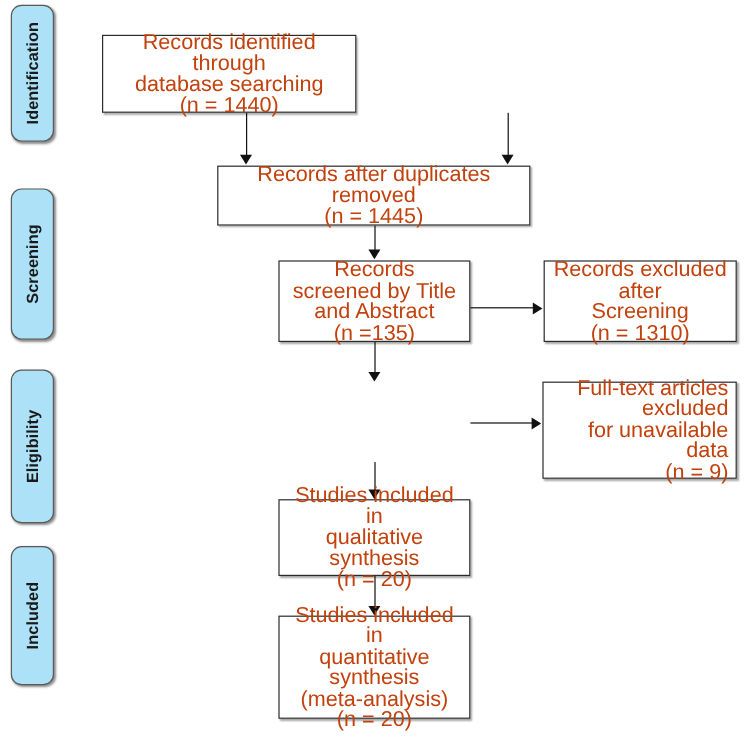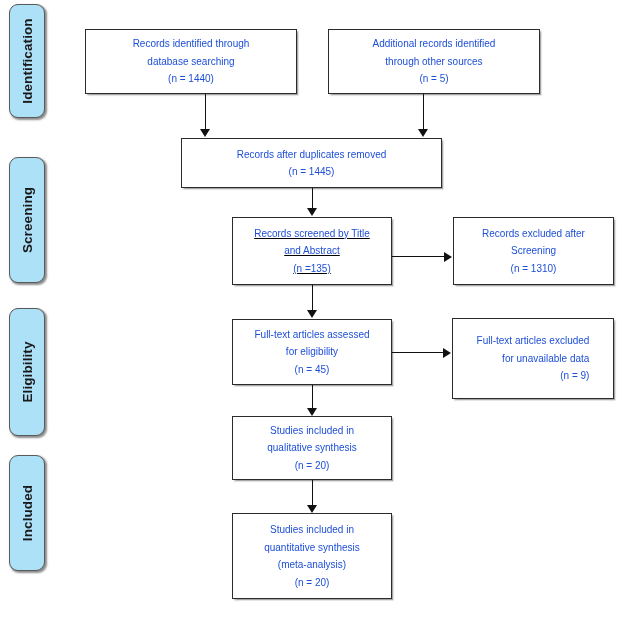--- a/index.html
+++ b/index.html
@@ -46,23 +46,23 @@
     box-sizing: border-box;
     background: #ffffff;
     border: 1.3px solid #2b2b2b;
     box-shadow: 1.5px 1.5px 1.5px rgba(0,0,0,0.35);
     display: flex;
     align-items: center;
     justify-content: center;
     text-align: center;
   }
   .node .node-text {
-    font-size: 10px;
+    font-size: 18px;
     line-height: 17.5px;
-    color: #1d4ed8;
+    color: #c2410c;
     white-space: pre-line;
     padding: 0 6px;
   }
 
   
   .vline {
     position: absolute;
     width: 0;
     border-left: 1.6px solid #111111;
   }
@@ -108,63 +108,53 @@
   <div class="stage-tab" style="left:9px; top:455px; width:36px; height:116px;">
     <span class="stage-label">Included</span>
   </div>
 
   <div class="node" style="left:85px; top:29px; width:212px; height:65px;">
     <span class="node-text">Records identified through
 database searching
 (n =  1440)</span>
   </div>
 
-  <div class="node" style="left:328px; top:29px; width:212px; height:65px;">
-    <span class="node-text">Additional records identified
-through other sources
-(n = 5)</span>
-  </div>
 
   <div class="vline" style="left:205px; top:94px; height:36px;"></div>
   <div class="arrow-down" style="left:200px; top:129px;"></div>
 
   <div class="vline" style="left:423px; top:94px; height:36px;"></div>
   <div class="arrow-down" style="left:418px; top:129px;"></div>
 
   <div class="node" style="left:181px; top:138px; width:261px; height:50px;align-items:center;">
     <span class="node-text">Records after duplicates removed
 (n = 1445)</span>
   </div>
 
   <div class="vline" style="left:312px; top:188px; height:21px;"></div>
   <div class="arrow-down" style="left:307px; top:208px;"></div>
 
-  <div class="node" style="left:232px; top:217px; width:160px; height:68px;text-decoration:underline;">
+  <div class="node" style="left:232px; top:217px; width:160px; height:68px;">
     <span class="node-text">Records screened by Title
 and Abstract
 (n =135)</span>
   </div>
 
   <div class="node" style="left:453px; top:217px; width:161px; height:68px;justify-content:center;">
     <span class="node-text">Records excluded after
 Screening
 (n = 1310)</span>
   </div>
 
   <div class="hline" style="left:392px; top:256px; width:53px;"></div>
   <div class="arrow-right" style="left:444px; top:252px;"></div>
 
   <div class="vline" style="left:312px; top:285px; height:26px;"></div>
   <div class="arrow-down" style="left:307px; top:310px;"></div>
 
-  <div class="node" style="left:232px; top:319px; width:160px; height:66px;">
-    <span class="node-text">Full-text articles assessed
-for eligibility
-(n = 45)</span>
-  </div>
 
   <div class="node" style="left:452px; top:318px; width:162px; height:81px;text-align:right;">
     <span class="node-text">Full-text articles excluded
 for unavailable data
 (n = 9)</span>
   </div>
 
   <div class="hline" style="left:392px; top:352px; width:52px;"></div>
   <div class="arrow-right" style="left:443px; top:348px;"></div>
 

